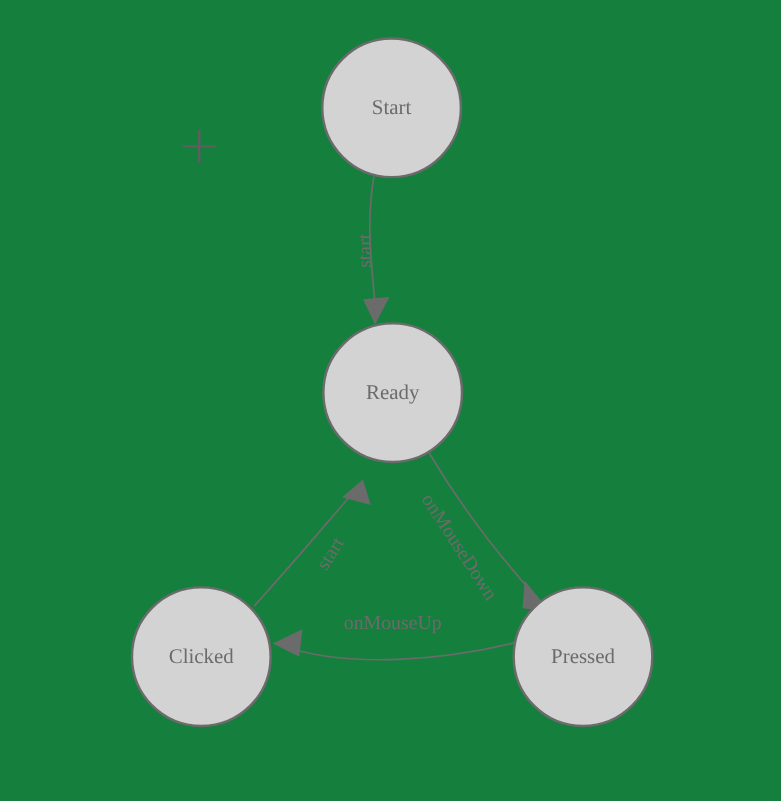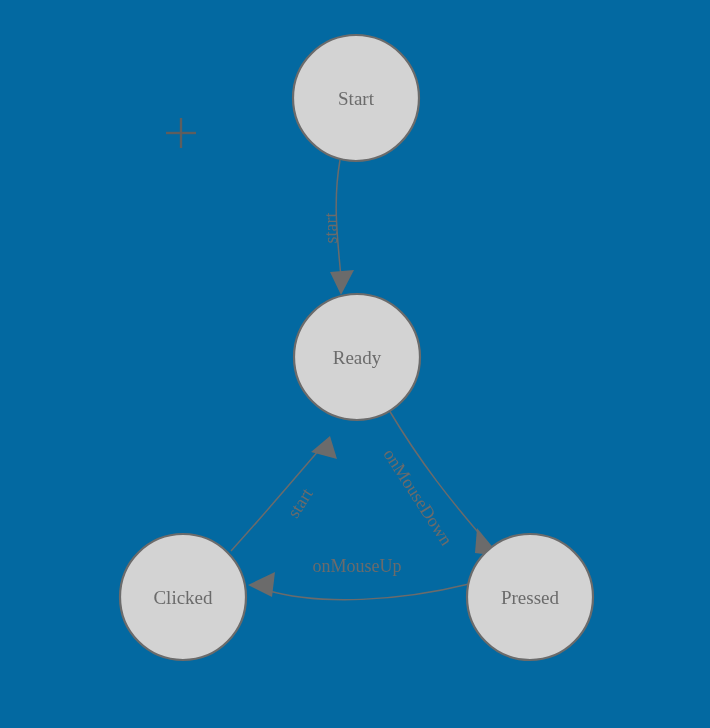--- a/index.html
+++ b/index.html
@@ -8,21 +8,21 @@
     padding: 0;
     background: #ffffff;
   }
   body {
     font-family: "Liberation Serif", serif;
   }
   #canvas-wrap {
     position: relative;
     width: 710px;
     height: 728px;
-    background: #0369a1;
+    background: #15803d;
     overflow: hidden;
     text-align: center;
   }
   #diagram-svg {
     position: absolute;
     top: 0;
     left: 0;
     width: 710px;
     height: 728px;
     display: block;

